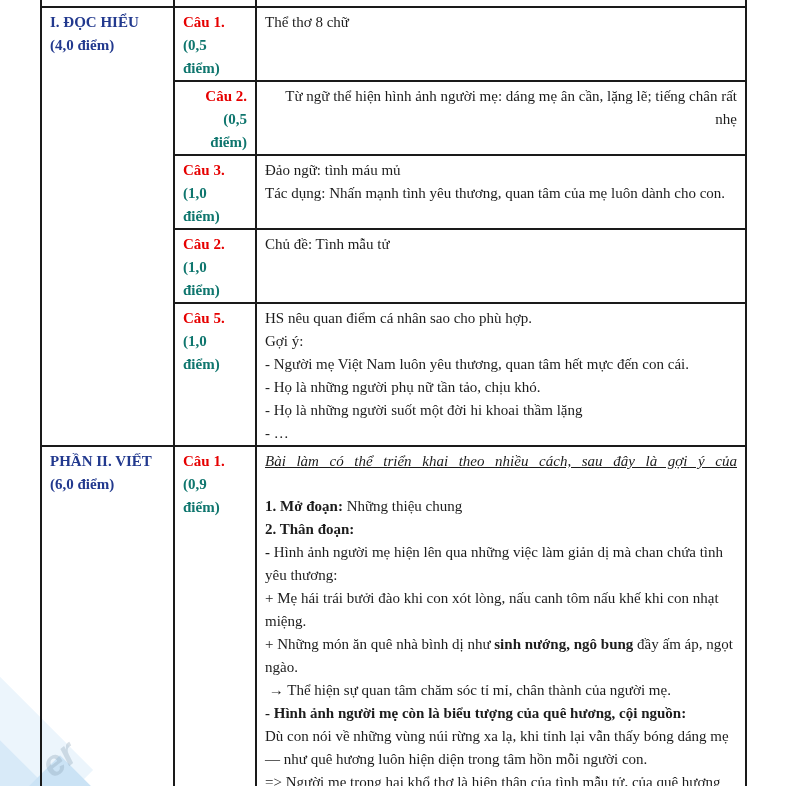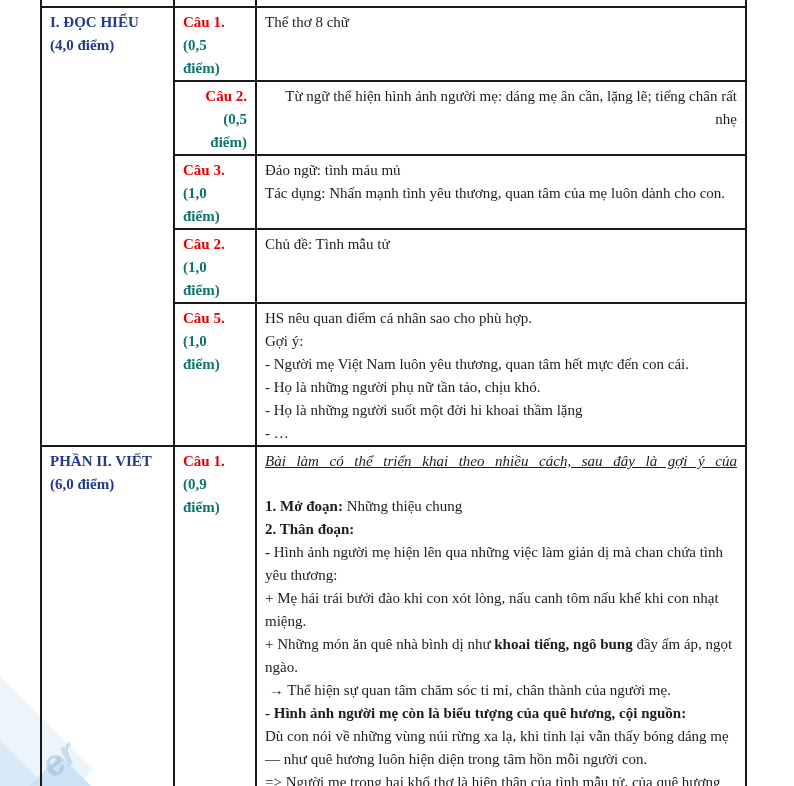--- a/index.html
+++ b/index.html
@@ -145,21 +145,21 @@
     <td class="qcell">
       <span class="qlabel">Câu 1.</span>
       <span class="qpts">(0,9 điểm)</span>
     </td>
     <td class="ans ans2">
       <p class="italic-just">Bài làm có thể triển khai theo nhiều cách, sau đây là gợi ý của</p>
       <p><span class="b">1. Mở đoạn:</span><span> Những thiệu chung</span></p>
       <p class="b">2. Thân đoạn:</p>
       <p><span class="b">- </span><span>Hình ảnh người mẹ hiện lên qua những việc làm giản dị mà chan chứa tình yêu thương:</span></p>
       <p>+ Mẹ hái trái bưởi đào khi con xót lòng, nấu canh tôm nấu khế khi con nhạt miệng.</p>
-      <p><span>+ Những món ăn quê nhà bình dị như </span><span class="b">khoai tiếng, ngô bung</span><span> đầy ấm áp, ngọt ngào.</span></p>
+      <p><span>+ Những món ăn quê nhà bình dị như </span><span class="b">sinh nướng, ngô bung</span><span> đầy ấm áp, ngọt ngào.</span></p>
       <p>&nbsp;→ Thể hiện sự quan tâm chăm sóc tỉ mỉ, chân thành của người mẹ.</p>
       <p class="b">- Hình ảnh người mẹ còn là biểu tượng của quê hương, cội nguồn:</p>
       <p>Dù con nói về những vùng núi rừng xa lạ, khi tỉnh lại vẫn thấy bóng dáng mẹ — như quê hương luôn hiện diện trong tâm hồn mỗi người con.</p>
       <p>=&gt; Người mẹ trong hai khổ thơ là hiện thân của tình mẫu tử, của quê hương thân thuộc, là chốn bình yên và điểm tựa tinh thần suốt đời cho mỗi con người.</p>
     </td>
   </tr>
 </tbody>
   </table>
 
 </body></html>

